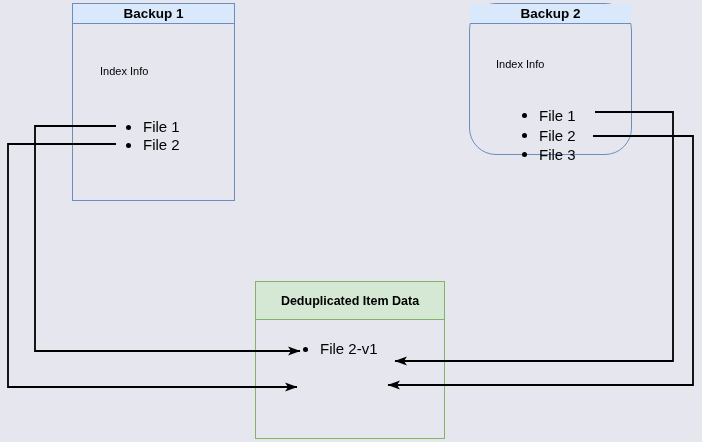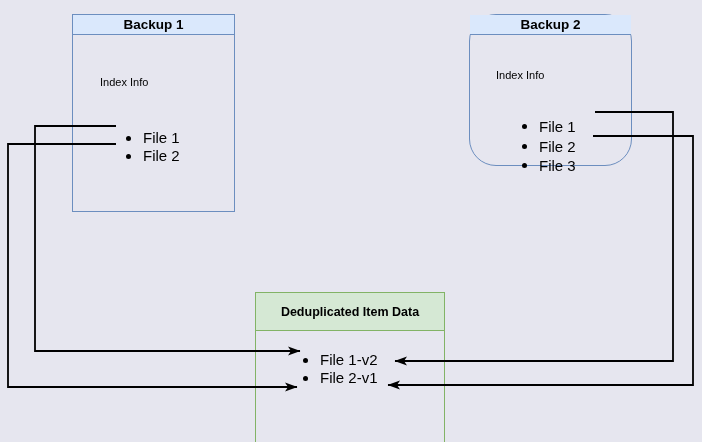--- a/index.html
+++ b/index.html
@@ -14,21 +14,20 @@
     width: 702px;
     height: 442px;
     background: #e6e6ef;
     overflow: hidden;
   }
   .box {
     position: absolute;
     border: 1px solid;
     background: transparent;
     box-sizing: border-box;
-    margin-top: 11px;
   }
   .box.blue  { border-color: #6c8ebf; }
   .box.green { border-color: #82b366; }
   .box-header {
     position: absolute;
     left: 0; top: 0; right: 0;
     display: flex;
     align-items: center;
     justify-content: center;
     font-weight: bold;
@@ -105,21 +104,20 @@
       <li>File 2</li>
       <li>File 3</li>
     </ul>
   </div>
 
   <div class="box green" style="left:255px; top:281px; width:190px; height:158px;">
     <div class="box-header">
       <span>Deduplicated Item Data</span>
     </div>
     <ul class="file-list" id="dedup-list">
-      <li>File 1-v2</li>
       <li>File 2-v1</li>
     </ul>
   </div>
 
   <svg class="arrows" width="702" height="442" viewBox="0 0 702 442">
     <defs>
       <marker id="arrowhead" markerUnits="userSpaceOnUse" markerWidth="14" markerHeight="10" refX="12.5" refY="5" orient="auto">
         <path d="M0.5,0.5 L13,5 L0.5,9.5 L3.5,5 Z" fill="#000"></path>
       </marker>
     </defs>

